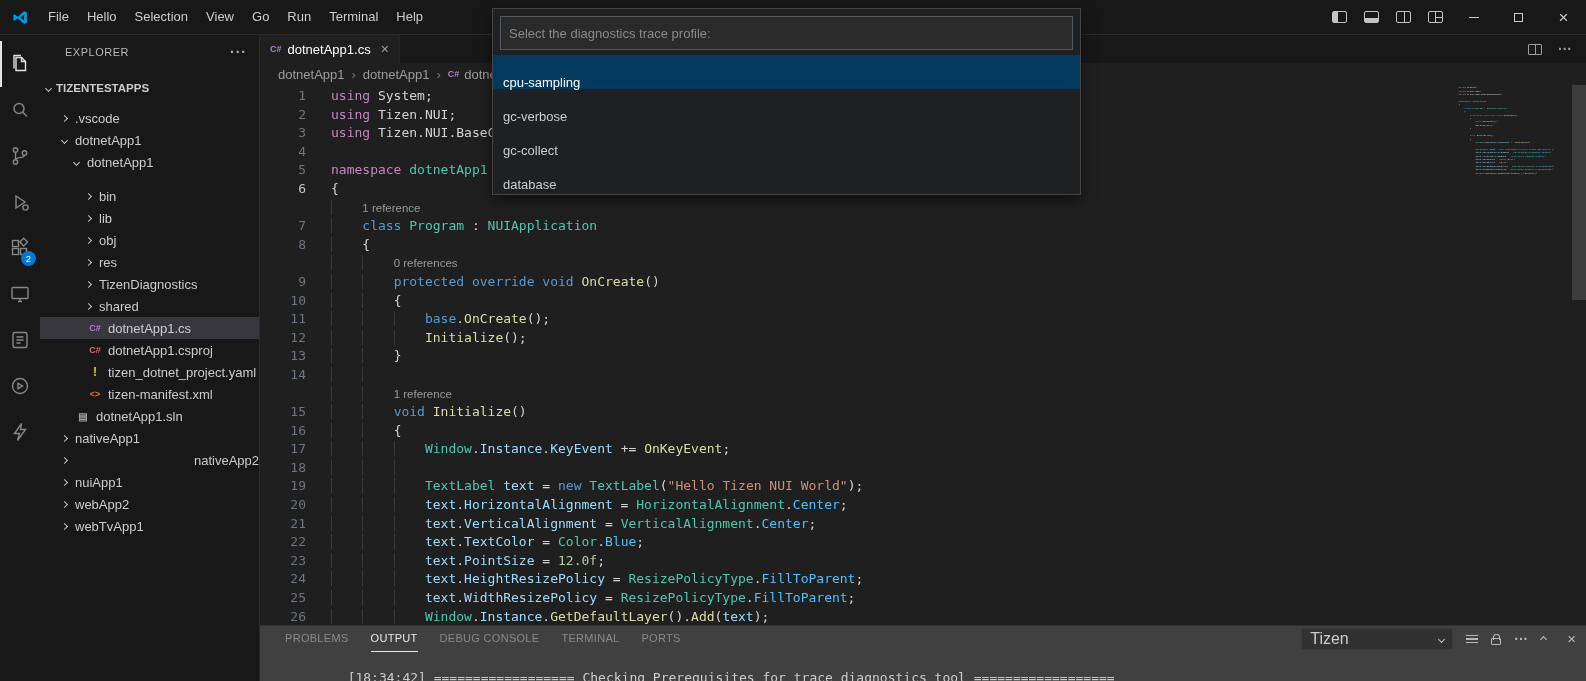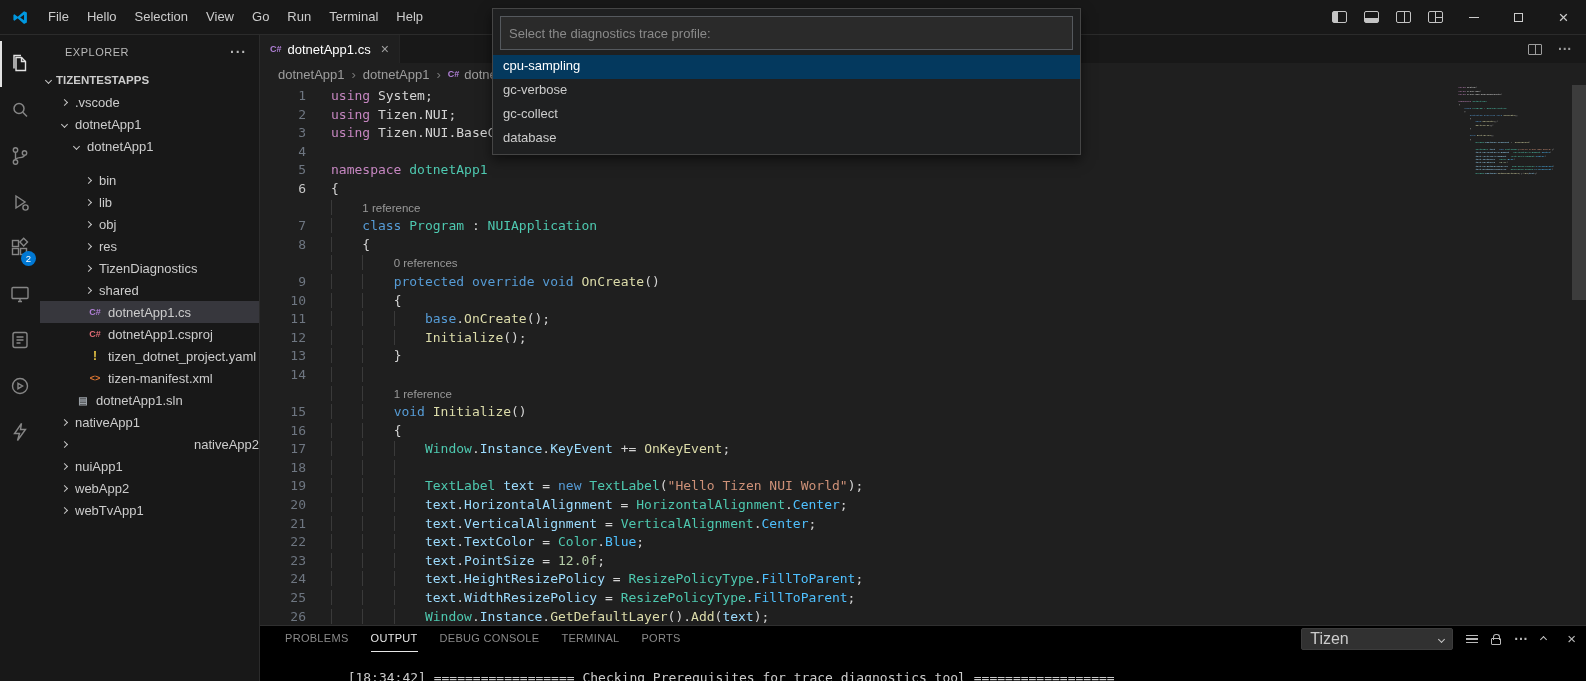--- a/index.html
+++ b/index.html
@@ -28,21 +28,21 @@
 
   
   .workbench { display:flex; height:646px; }
 
   .activitybar { width:40px; background:#181818; display:flex; flex-direction:column; align-items:center; padding-top:6px; flex:none; }
   .ab-item { width:40px; height:46px; display:flex; align-items:center; justify-content:center; color:#868686; position:relative; }
   .ab-item.active { color:#e2e2e2; box-shadow:inset 2px 0 0 #e2e2e2; }
   .ab-badge { position:absolute; right:4px; bottom:5px; min-width:15px; height:15px; border-radius:8px;
     background:#0078d4; color:#ffffff; font-size:9.5px; display:flex; align-items:center; justify-content:center; padding:0 3px; }
 
-  .sidebar { width:220px; background:#181818; border-right:1px solid #2b2b2b; display:flex; flex-direction:column; flex:none; }
+  .sidebar { width:220px; background:#181818; border-right:1px solid #2b2b2b; display:flex; flex-direction:column; flex:none;gap:8px; }
   .sidebar-header { height:34px; display:flex; align-items:center; padding:0 12px 0 25px; font-size:11px; letter-spacing:.5px; color:#b8b8b8; }
   .sidebar-more { margin-left:auto; color:#b8b8b8; font-weight:bold; letter-spacing:1px; }
   .dots::before { content:"···"; font-size:14px; font-weight:bold; }
   .section-header { height:22px; display:flex; align-items:center; font-size:11.5px; font-weight:bold; color:#cccccc; padding-left:6px; }
   .section-header .chev { margin:0 5px 0 0; }
   .tree { flex:1; overflow:hidden; font-size:13px; }
   .tree-row { height:22px; display:flex; align-items:center; color:#cccccc; white-space:nowrap; }
   .tree-row.selected { background:#37373d; }
   .chev { width:5px; height:5px; border-right:1.3px solid #c5c5c5; border-bottom:1.3px solid #c5c5c5;
     display:inline-block; flex:none; margin-right:8px; }
@@ -84,21 +84,21 @@
   .c-s { color:#CE9178; } .c-nu { color:#B5CEA8; } .c-d { color:#D4D4D4; }
 
   .minimap { position:absolute; top:0; right:14px; width:118px; bottom:0; overflow:hidden; background:#1f1f1f; }
   .minimap-inner { transform:scale(0.18); transform-origin:0 0; width:700px;
     font-family:"DejaVu Sans Mono",monospace; font-size:13px; line-height:19px; white-space:pre; padding-top:4px; }
   .minimap .guide { box-shadow:none; }
   .scrollbar { position:absolute; right:0; top:0; bottom:0; width:14px; }
   .scroll-thumb { width:14px; height:215px; background:rgba(121,121,121,0.32); }
 
   
-  .panel { height:56px; background:#000000; border-top:1px solid #2f2f2f; display:flex; flex-direction:column; flex:none; }
+  .panel { height:56px; background:#404040; border-top:1px solid #2f2f2f; display:flex; flex-direction:column; flex:none; }
   .panel-header { height:26px; display:flex; align-items:center; padding:0 10px 0 25px; flex:none; }
   .panel-tab { font-size:11px; letter-spacing:.3px; color:#8a8a8a; margin-right:22px; height:26px; line-height:25px; }
   .panel-tab.active { color:#e7e7e7; border-bottom:1px solid #e7e7e7; }
   .panel-actions { margin-left:auto; display:flex; align-items:center; gap:13px; }
   .channel-select { width:152px; height:22px; background:#313131; border:1px solid #3c3c3c; border-radius:2px;
     display:flex; align-items:center; padding:0 8px; font-size:16px; color:#cccccc; }
   .channel-select .chev { margin-left:auto; margin-right:0; }
   .bars-icon { display:flex; flex-direction:column; gap:2px; }
   .bars-icon i { width:12px; height:1.4px; background:#b8b8b8; display:block; }
   .lock-icon { position:relative; width:10px; height:7px; border:1.2px solid #b8b8b8; border-radius:1px; margin-top:5px; }
@@ -109,21 +109,21 @@
     font-size:13px; color:#cccccc; white-space:pre; }
 
   
   .quickpick { position:absolute; left:492px; top:8px; width:589px; z-index:99;
     background:#1f2021; border:1px solid #454545; box-shadow:0 5px 12px rgba(0,0,0,.55); }
   .qp-input-wrap { padding:7px 7px 5px; }
   .qp-input { width:100%; height:34px; background:#2a2a2a; border:1px solid #55595e; color:#cccccc;
     font-size:13px; padding:0 8px; outline:none; font-family:"Liberation Sans",sans-serif; }
   .qp-input::placeholder { color:#8a8a8a; }
   .qp-list { padding-bottom:3px; }
-  .qp-item { height:24px; line-height:22px; padding:0 10px; font-size:13px; color:#cccccc; }
+  .qp-item { height:24px; line-height:22px; padding:17px 10px; font-size:13px; color:#cccccc; }
   .qp-item.selected { background:#04395e; color:#ffffff; }
 </style>
 </head>
 <body>
 
 <div class="titlebar">
   <span class="vscode-logo">
     <svg width="17" height="17" viewBox="0 0 24 24">
         <path fill="#0098e0" d="M17 3l4 1.8v14.4L17 21l-9-7.8-4.5 3.4L2 15.4v-6.8l1.5-1.2L8 10.8 17 3zm0 5.2L11.5 12 17 15.8V8.2z"></path>
       </svg>

